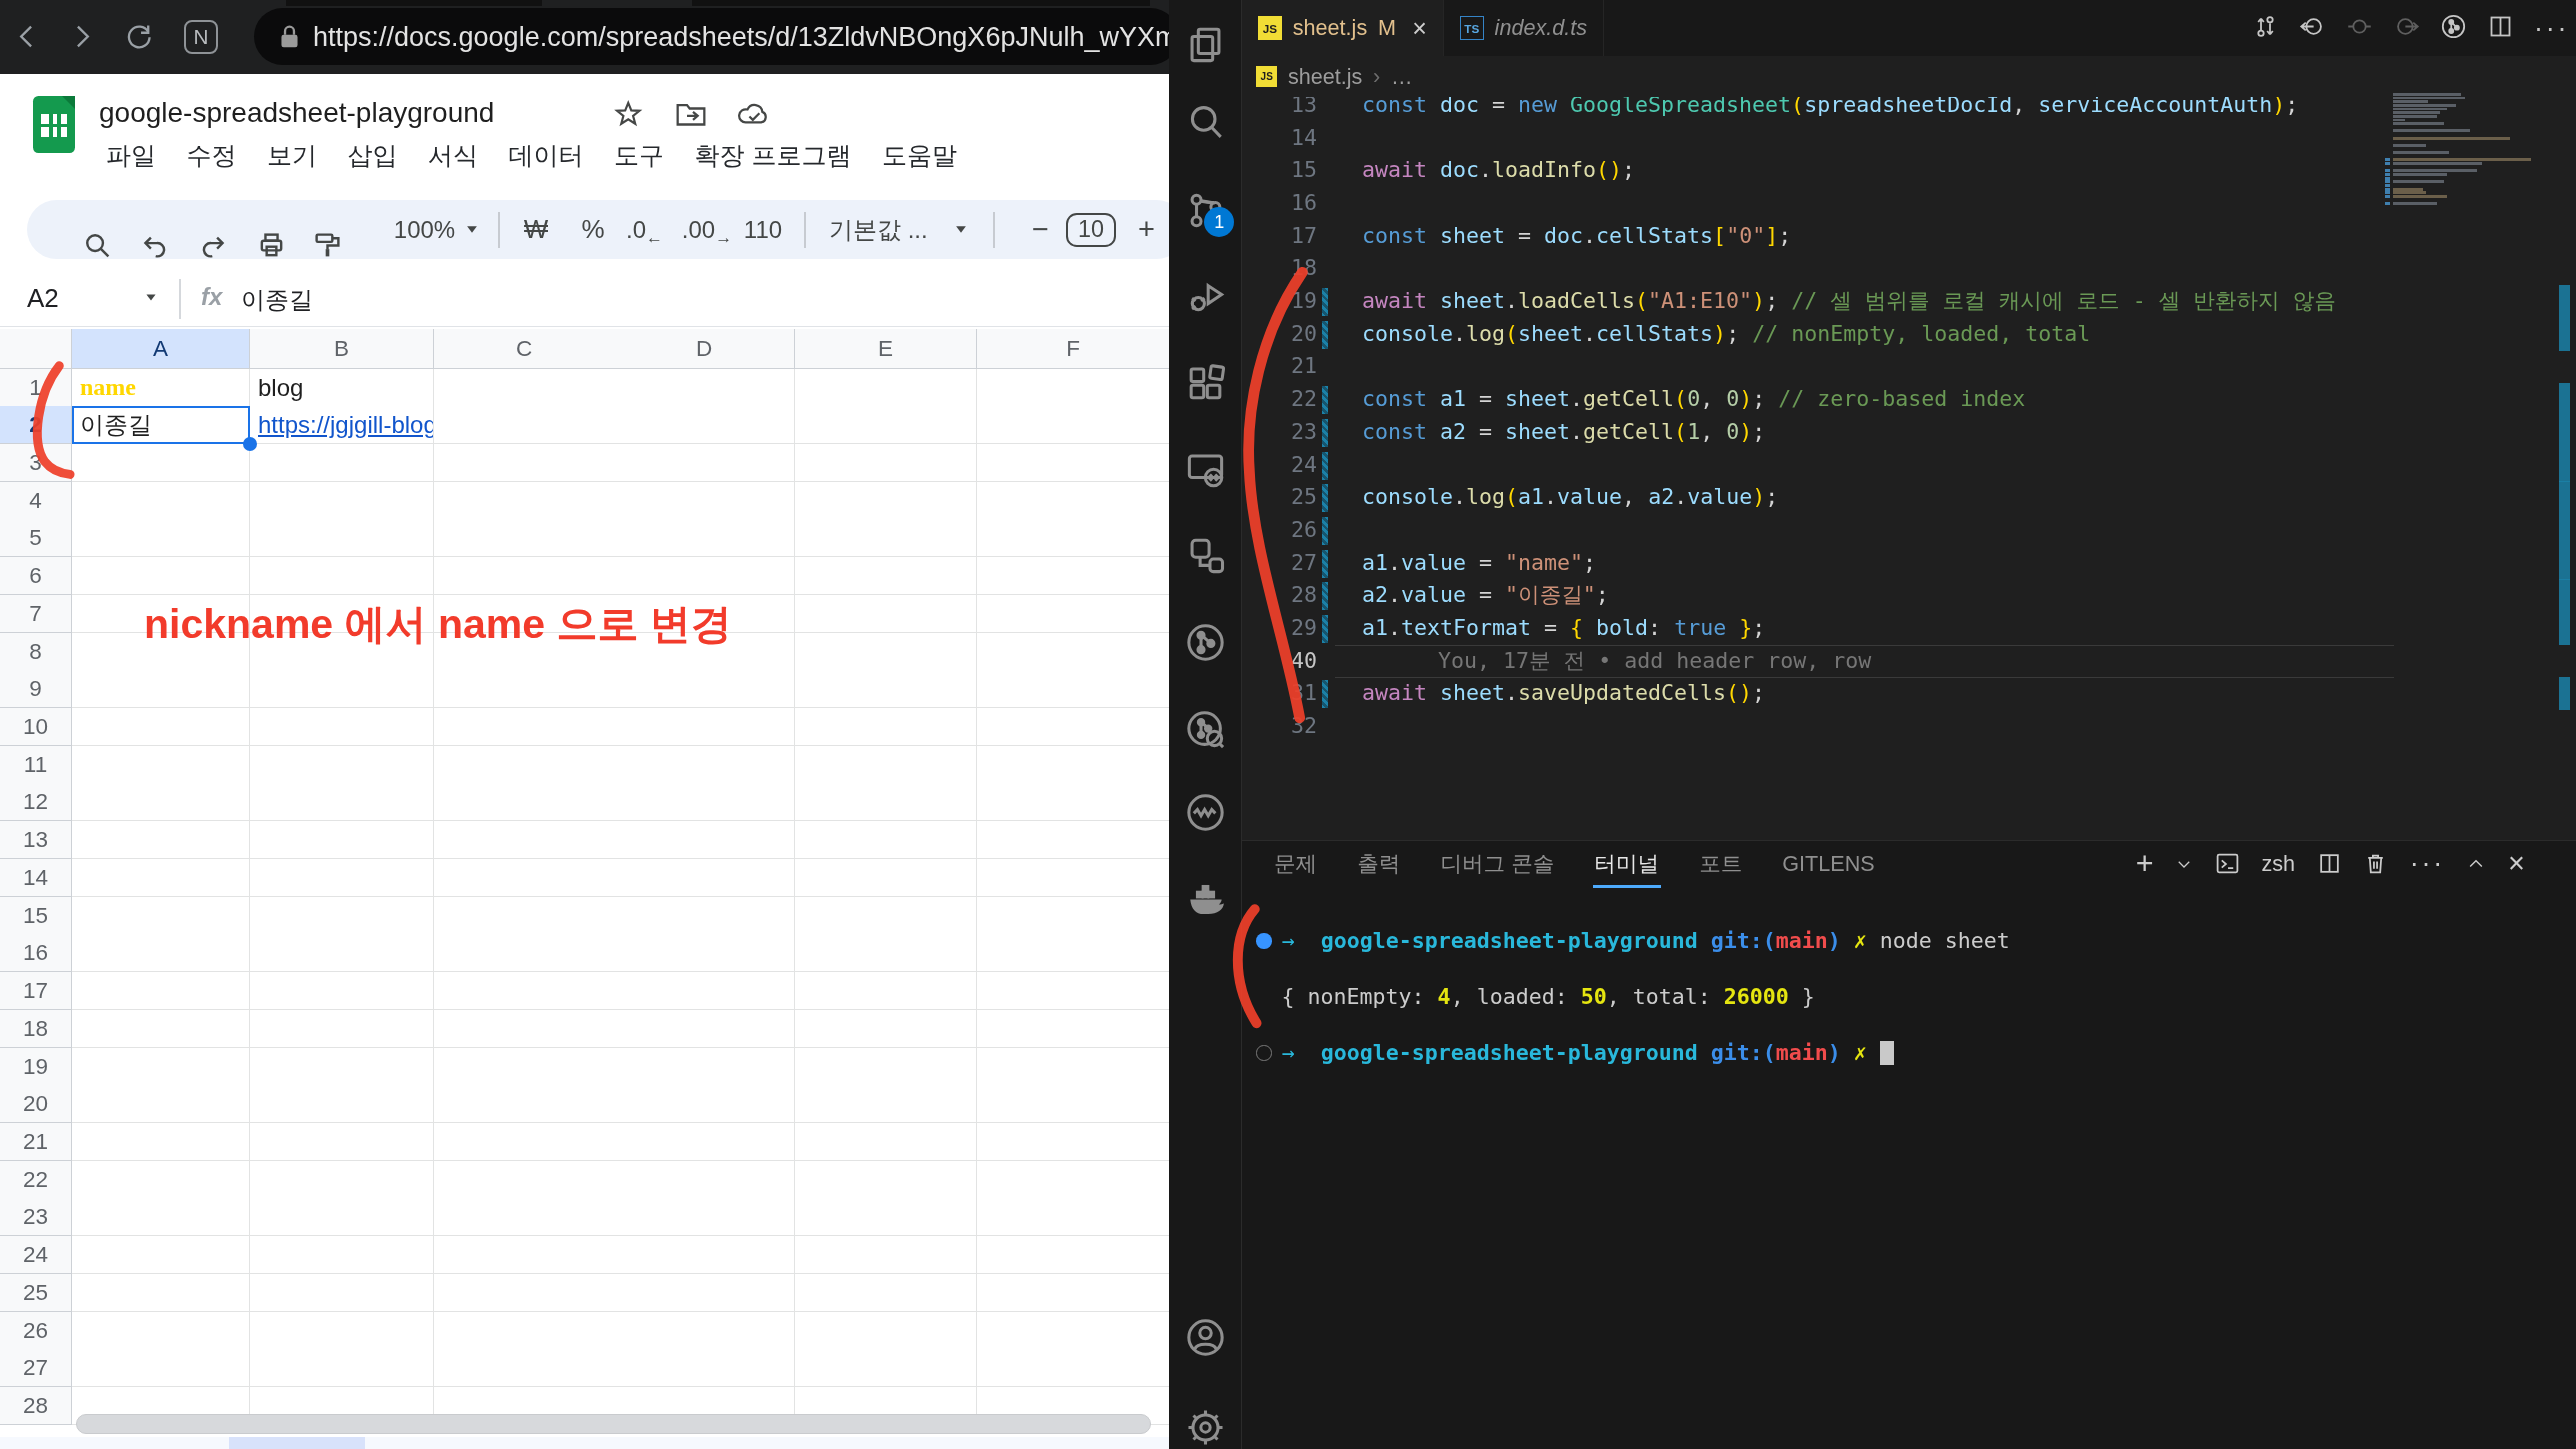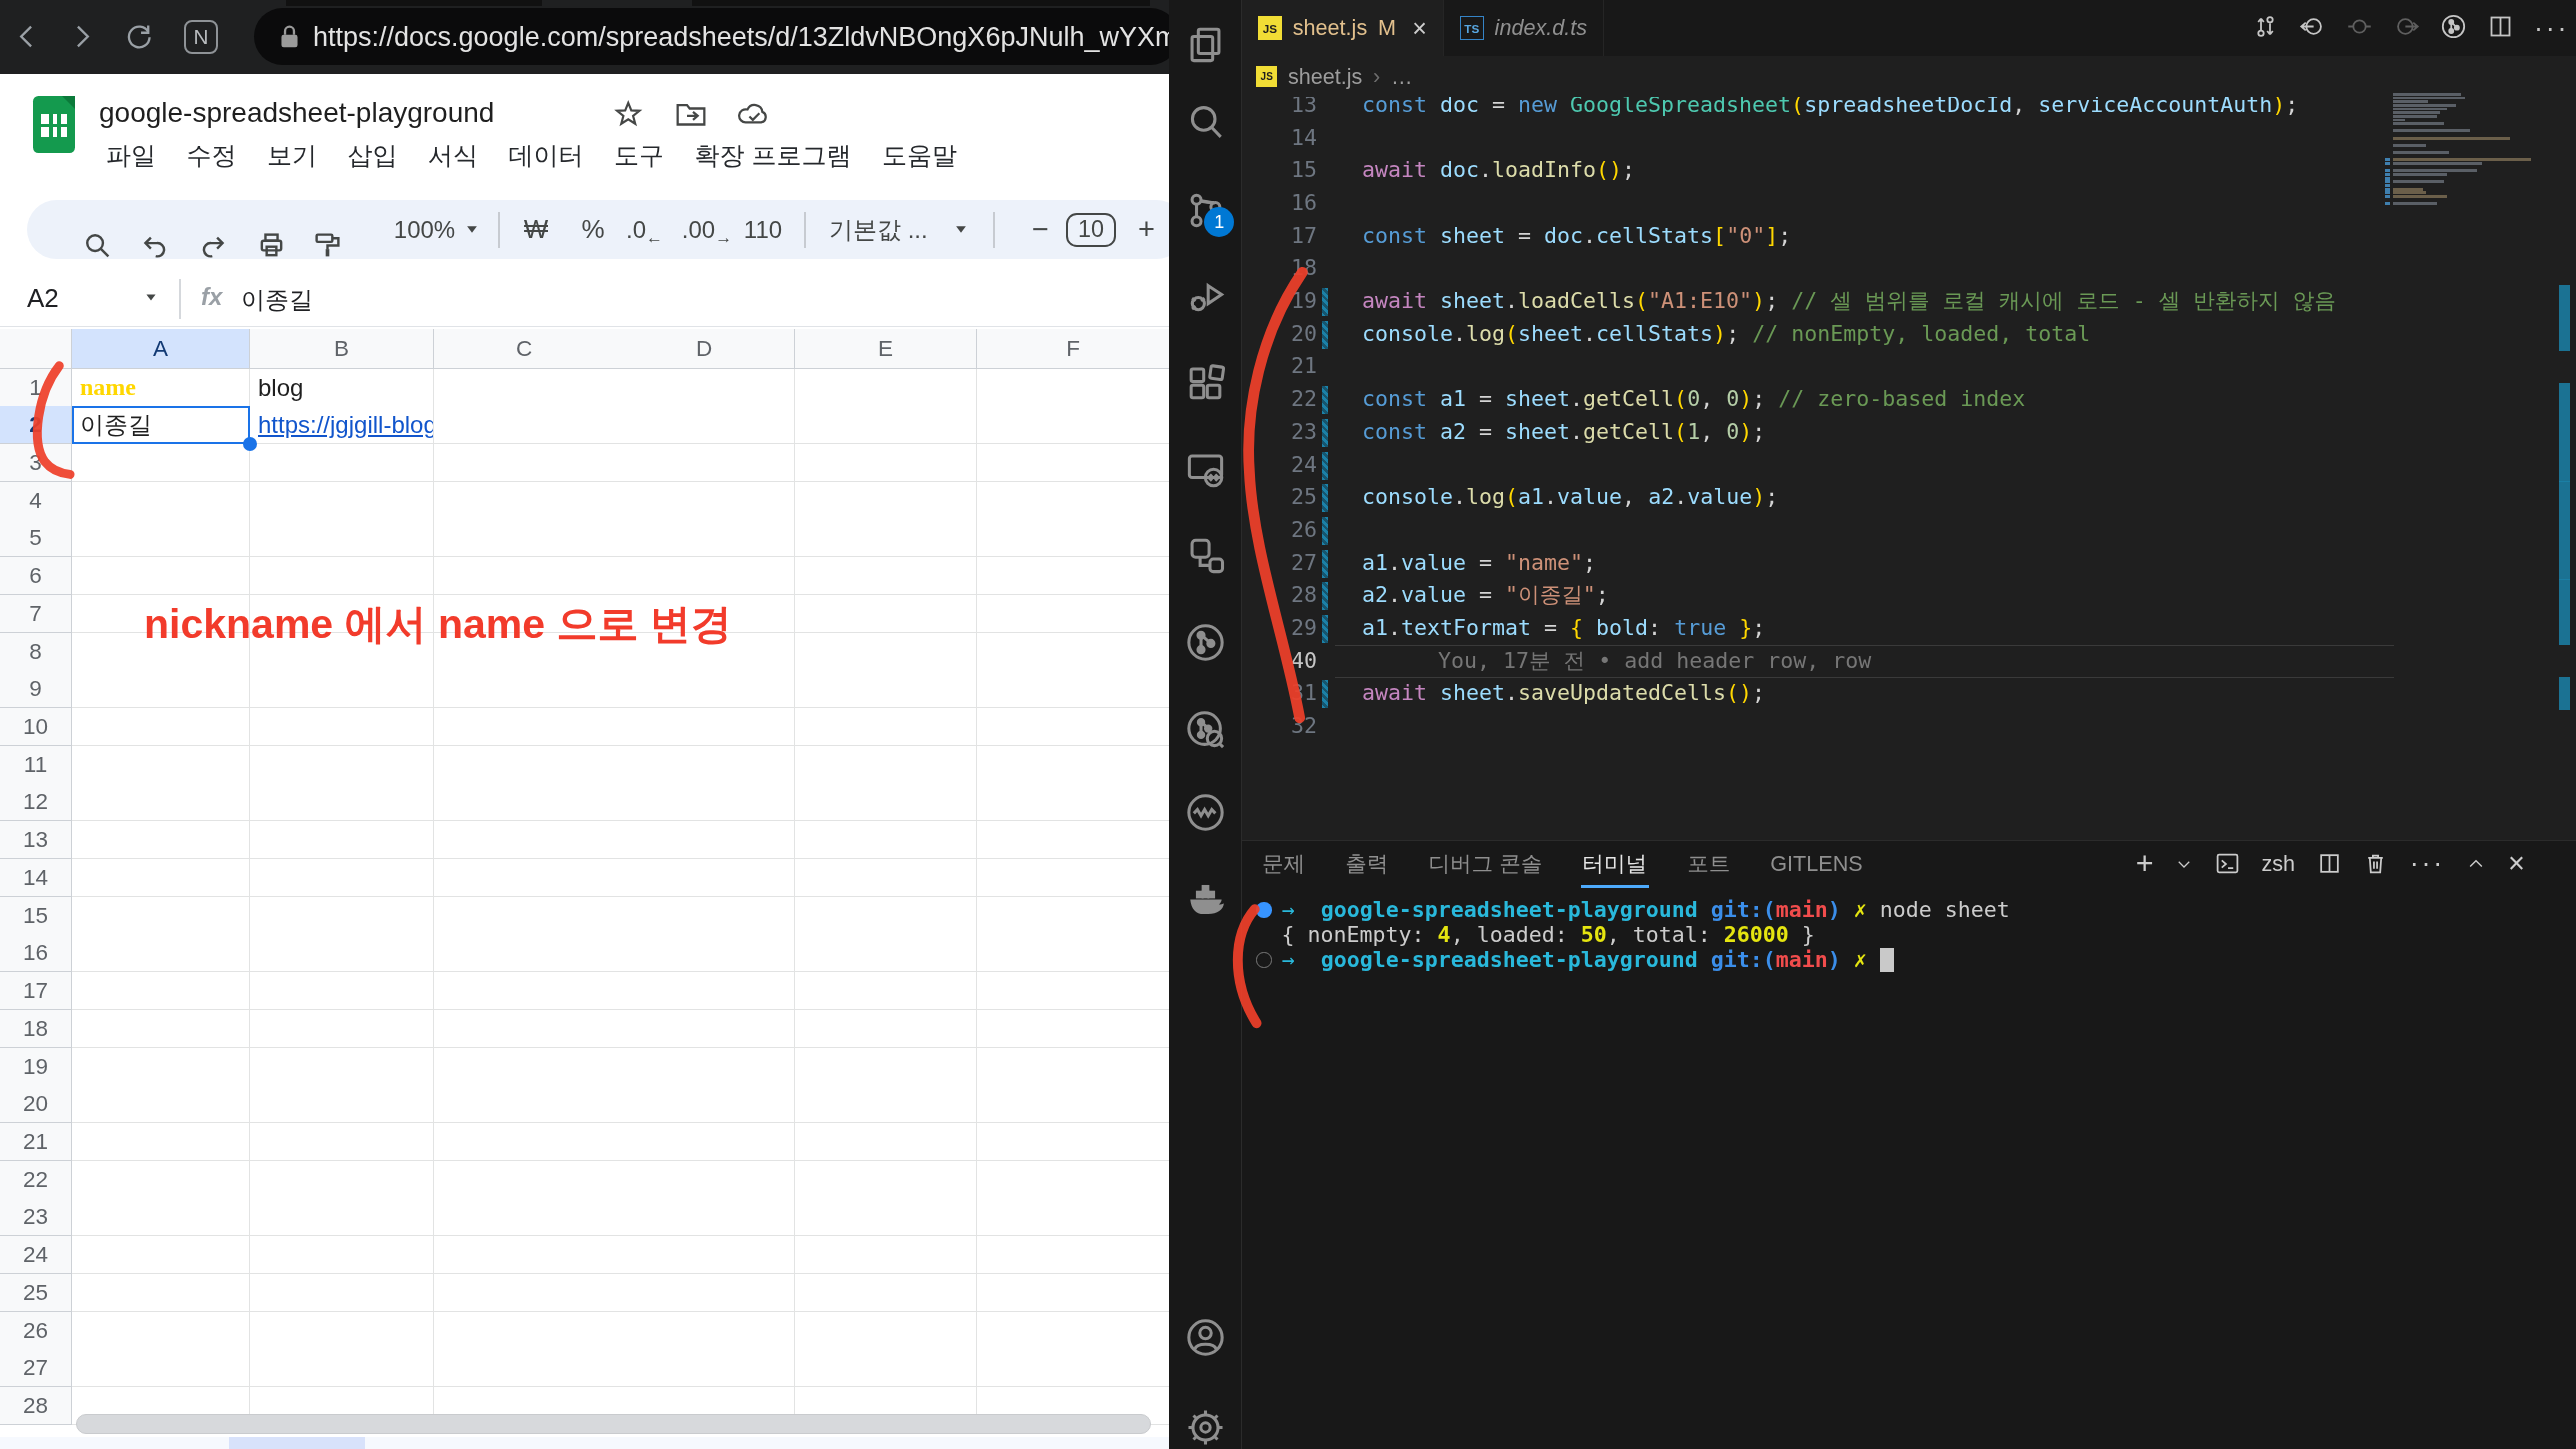--- a/index.html
+++ b/index.html
@@ -84,28 +84,28 @@
   .s{color:#ce9178}.m{color:#6a9955}.n{color:#b5cea8}.p{color:#d4d4d4}.b{color:#ffd700}
 
   #minimap { left:1224px; top:93px; width:153px; height:126px; }
   .mm-bar { position:absolute; height:2.7px; background:#5a5f66; }
   .mm-ch { position:absolute; left:-8px; width:4.5px; height:2.7px; background:#3f7fae; }
   #ruler { left:1386px; top:0; width:21.6px; height:840px; }
   .ruler-mark { position:absolute; left:3.6px; width:11.7px; background:rgba(27,129,168,.85); }
 
   
   #panel { left:73px; top:840px; width:1335px; height:610px; background:#181818; border-top:0.9px solid #2b2b2b; }
-  #panel-tabs { position:absolute; left:20px; top:0; height:45px; display:flex; gap:40px; align-items:center; font-size:21.6px; color:#8f8f8f; }
+  #panel-tabs { position:absolute; left:32px; top:0; height:45px; display:flex; gap:40px; align-items:center; font-size:21.6px; color:#8f8f8f; }
   .ptab.active { color:#e7e7e7; position:relative; }
   .ptab.active::after { content:""; position:absolute; left:-1.8px; right:-1.8px; bottom:-10px; height:3.1px; background:#4daafc; }
   #panel-actions { position:absolute; right:52px; top:0; height:45px; display:flex; align-items:center; gap:21.6px; color:#cccccc; }
   #panel-actions svg { width:25px; height:25px; stroke:#cccccc; stroke-width:1.7; fill:none; }
   #shell-label { font-size:21.6px; }
   #terminal { position:absolute; left:12.6px; top:56px; font-family:"DejaVu Sans Mono",monospace; font-size:21.6px; }
-  .tline { position:relative; height:25px; line-height:25px; white-space:pre; padding-left:27px; }
+  .tline { position:relative; height:25px; line-height:25px; white-space:pre; padding-left:27px;margin-top:31px; }
   .tdec { position:absolute; left:1.8px; top:5.4px; width:15.3px; height:15.3px; border-radius:50%; }
   .tdec.filled { background:#3794ff; }
   .tdec.outline { border:1.8px solid #7a7a7a; }
   .cy{color:#29b8db}.cyb{color:#29b8db;font-weight:bold}.bl{color:#3b8eea;font-weight:bold}
   .rd{color:#f14c4c;font-weight:bold}.yl{color:#e5e510;font-weight:bold}.tx{color:#cccccc}
   .tcursor { display:inline-block; width:14.4px; height:23.4px; background:#c9c9c9; vertical-align:-4.5px; }
 
   #redink { left:0; top:0; width:2576px; height:1450px; pointer-events:none; }
 </style>
 </head>

